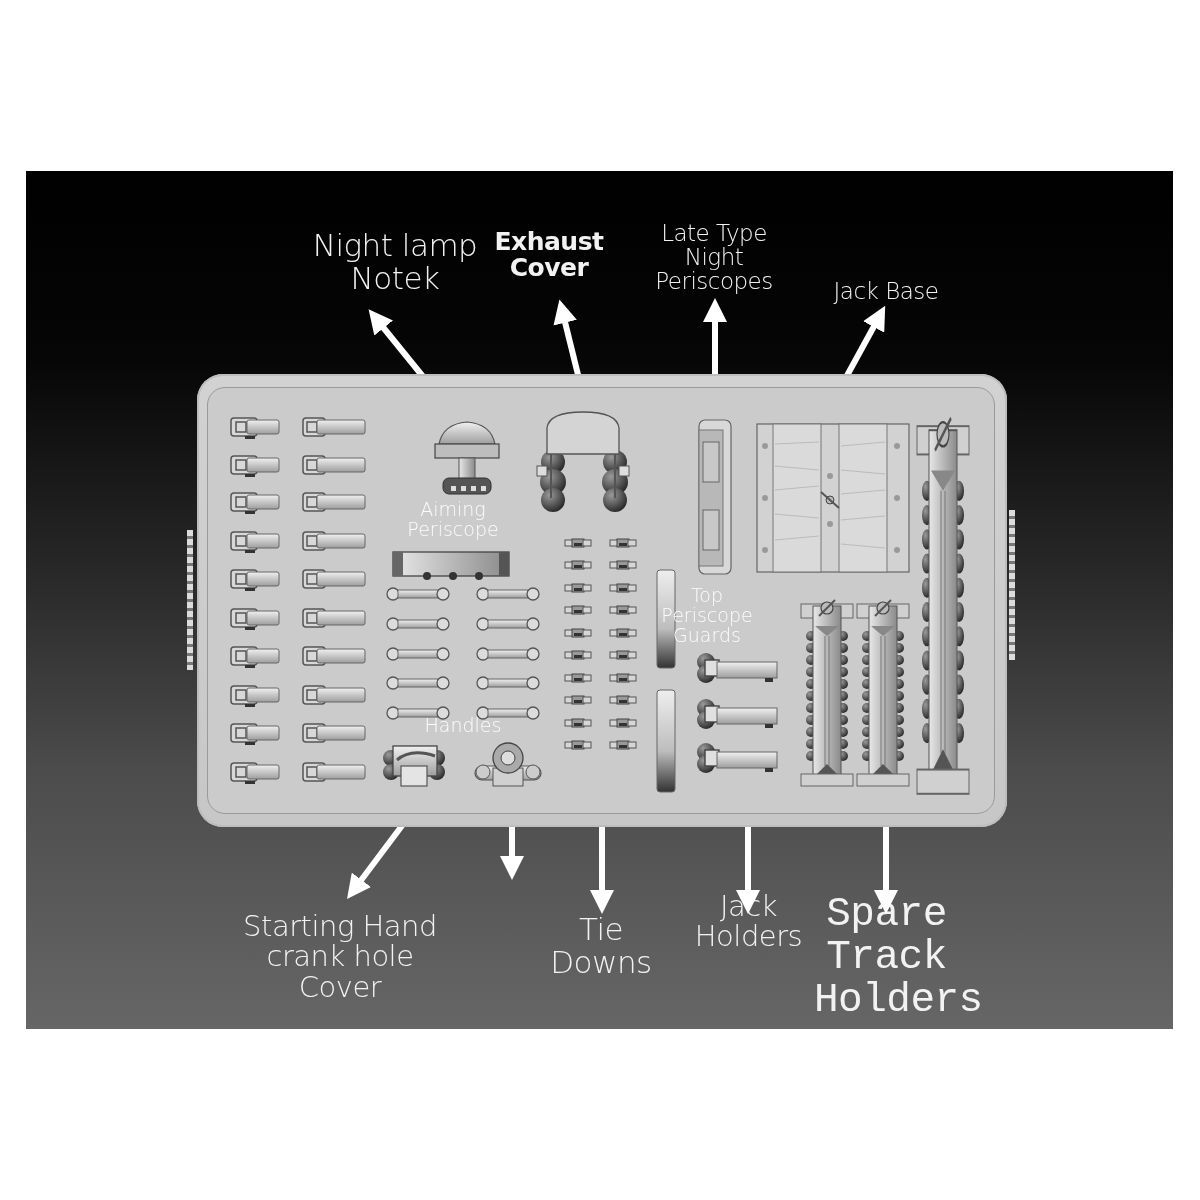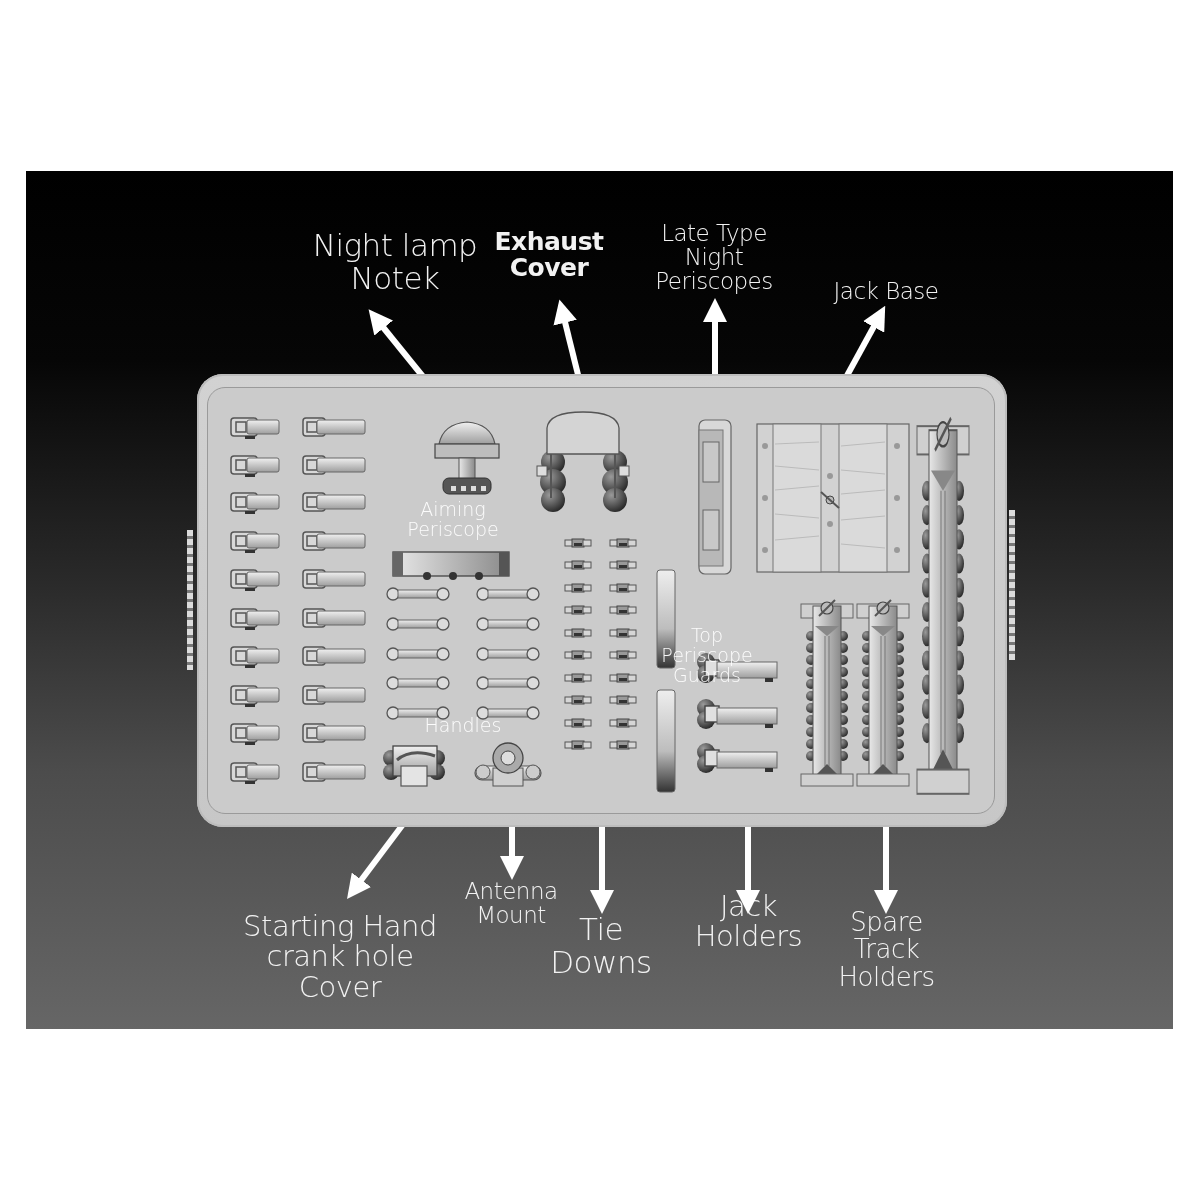--- a/index.html
+++ b/index.html
@@ -50,33 +50,29 @@
   <div class="label" style="left:780px; top:108px; width:160px; font-size:23px;">
     <span class="ln">Jack Base</span>
   </div>
 
 
   <div class="label" style="left:214px; top:740px; width:200px; font-size:29px;">
     <span class="ln">Starting Hand</span>
     <span class="ln">crank hole</span>
     <span class="ln">Cover</span>
   </div>
-  <div class="label" style="left:420px; top:708px; width:130px; font-size:23px;">
-    <span class="ln">Antenna</span>
-    <span class="ln">Mount</span>
-  </div>
   <div class="label" style="left:510px; top:742px; width:130px; font-size:31px;">
     <span class="ln">Tie</span>
     <span class="ln">Downs</span>
   </div>
   <div class="label" style="left:650px; top:704px; width:145px; font-size:29px;margin-top:16px;">
     <span class="ln">Jack</span>
     <span class="ln">Holders</span>
   </div>
-  <div class="label" style="left:788px; top:738px; width:145px; font-size:26px;">
+  <div class="label" style="left:788px; top:722px; width:145px; font-size:41px;font-family:Liberation Mono, monospace;">
     <span class="ln">Spare</span>
     <span class="ln">Track</span>
     <span class="ln">Holders</span>
   </div>
 
   <svg class="overlay" width="1147" height="858">
     <defs>
       <marker id="ah" markerWidth="4" markerHeight="4" refX="1.5" refY="2" orient="auto" markerUnits="strokeWidth">
         <path d="M0,0 L4,2 L0,4 z" fill="#ffffff"></path>
       </marker>
@@ -359,18 +355,18 @@
     </g>
   </svg>
 
   <div class="label inner-label" style="left:196px; top:126px; width:120px;">
     <span class="ln">Aiming</span>
     <span class="ln">Periscope</span>
   </div>
   <div class="label inner-label" style="left:206px; top:342px; width:120px;">
     <span class="ln">Handles</span>
   </div>
-  <div class="label inner-label" style="left:450px; top:212px; width:120px;margin-top:40px;">
+  <div class="label inner-label" style="left:450px; top:212px; width:120px;">
     <span class="ln">Top</span>
     <span class="ln">Periscope</span>
     <span class="ln">Guards</span>
   </div>
 </div>
 
 </body></html>

